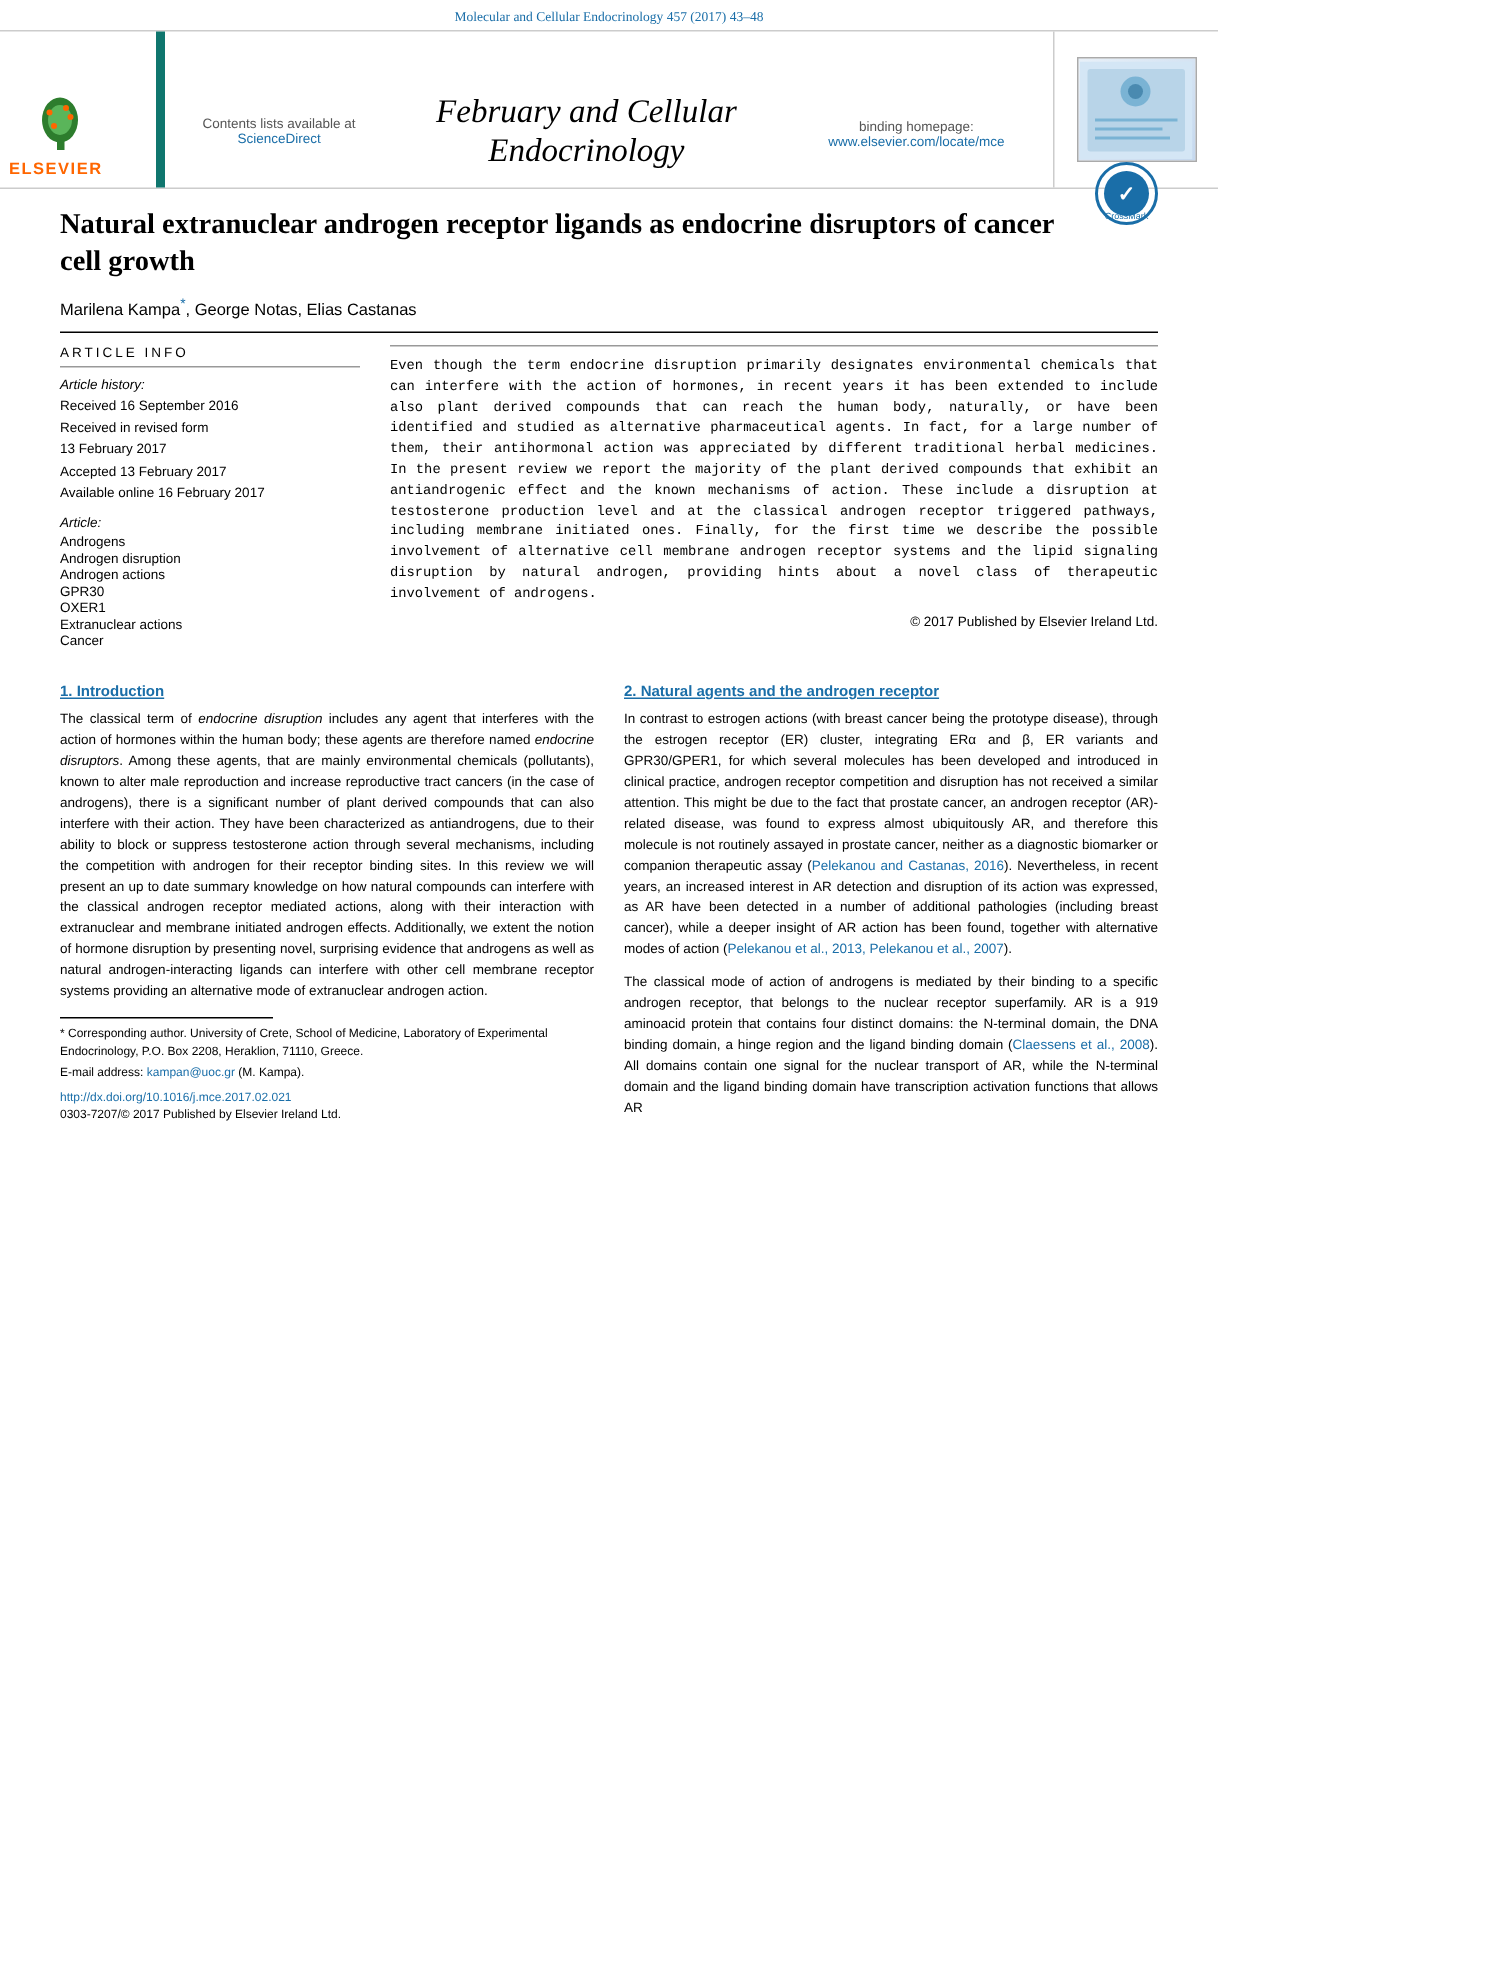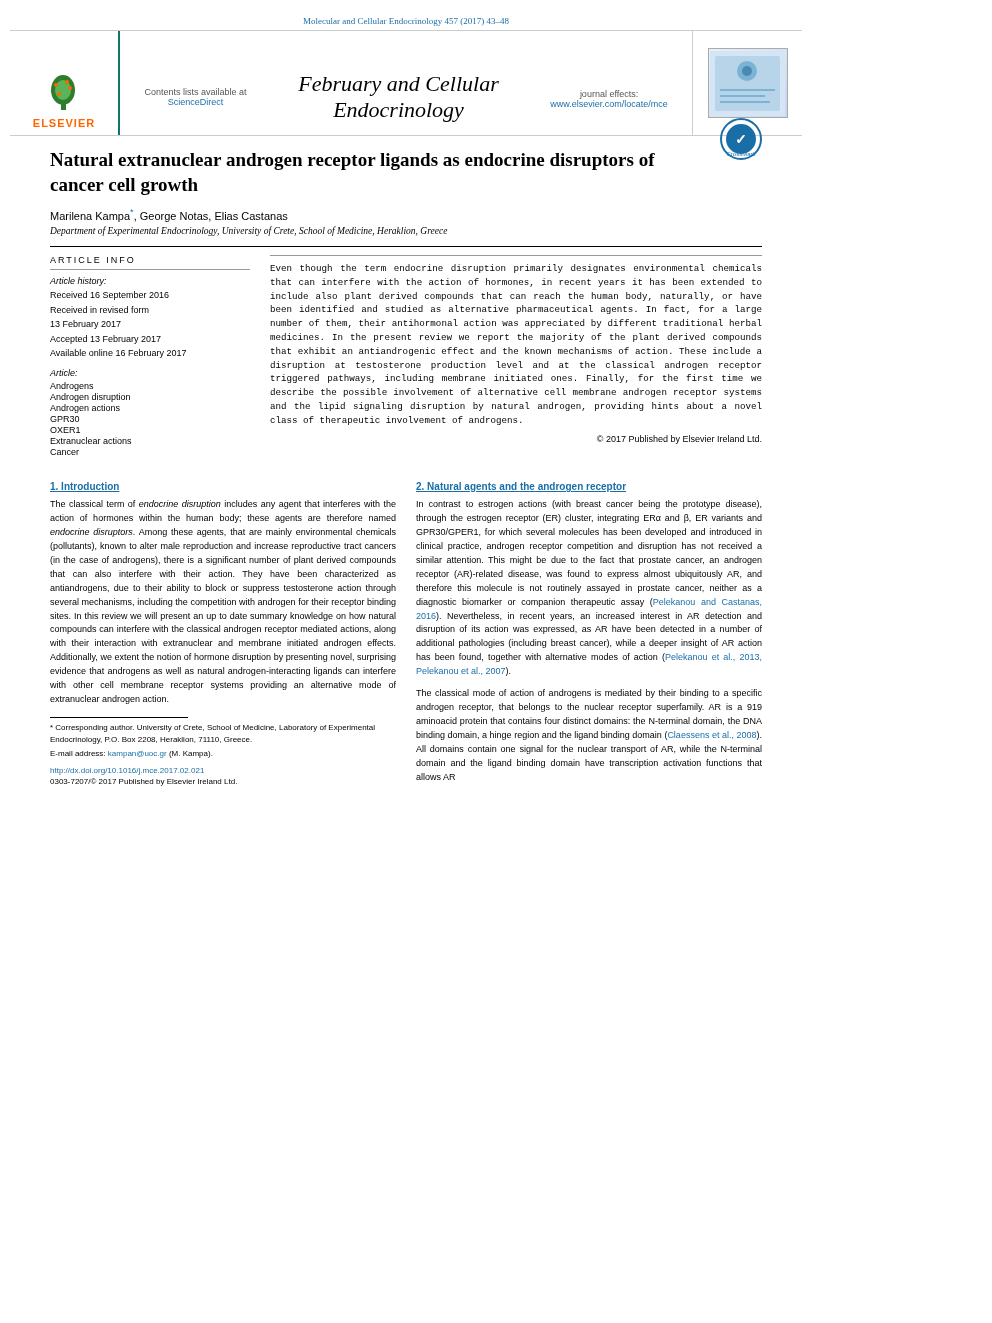--- a/index.html
+++ b/index.html
@@ -9,21 +9,21 @@
       font-size: 10px;
       color: #000;
       width: 992px;
       min-height: 1323px;
     }
 
     .page-wrapper {
       width: 812px;
       min-height: 1323px;
       background: #fff;
-      padding: 10px;
+      padding: 0;
     }
 
     
     .journal-ref-bar {
       text-align: center;
       font-size: 9px;
       color: #1a6ea8;
       padding: 6px 0 4px 0;
       border-bottom: none;
     }
@@ -33,24 +33,23 @@
       display: flex;
       align-items: stretch;
       border-top: 1px solid #ccc;
       border-bottom: 1px solid #ccc;
       margin: 0 0 0 0;
     }
 
     .header-left {
       width: 110px;
       min-height: 90px;
-      border-right: 2px solid #0f766e;
+      border-right: 6px solid #0f766e;
       display: flex;
       flex-direction: column;
-      align-items: center;
       justify-content: flex-end;
       padding: 6px 6px 6px 6px;
     }
 
     .elsevier-text {
       color: #ff6600;
       font-size: 11px;
       font-weight: bold;
       font-family: Arial, sans-serif;
       letter-spacing: 1px;
@@ -369,21 +368,21 @@
       <div class="elsevier-text">ELSEVIER</div>
     </div>
 
     <div class="header-center">
       <div class="sciencedirect-line">
         <span>Contents lists available at</span>
         <span class="sciencedirect-link">ScienceDirect</span>
       </div>
       <div class="journal-title" style="font-style: italic;">February and Cellular Endocrinology</div>
       <div class="homepage-line">
-        <span>journal effects:</span>
+        <span>binding homepage:</span>
         <span class="homepage-link">www.elsevier.com/locate/mce</span>
       </div>
     </div>
 
     <div class="header-right">
       <div class="journal-thumb">
         <svg width="75" height="65" viewBox="0 0 75 65">
           <rect width="75" height="65" fill="#d4e6f5"></rect>
           <rect x="5" y="5" width="65" height="55" fill="#b8d4e8" rx="2"></rect>
           <circle cx="37" cy="20" r="10" fill="#7ab3d4"></circle>
@@ -406,21 +405,20 @@
         <text x="21" y="38" text-anchor="middle" fill="#1a6ea8" font-size="6" font-family="Arial">CrossMark</text>
       </svg>
     </div>
 
     <div class="article-title">Natural extranuclear androgen receptor ligands as endocrine disruptors of cancer cell growth</div>
 
     <div class="authors-line">
       <span>Marilena Kampa<sup>*</sup>, George Notas, Elias Castanas</span>
     </div>
 
-    <div class="affiliation-line">Department of Experimental Endocrinology, University of Crete, School of Medicine, Heraklion, Greece</div>
 
     <hr class="divider-line">
 
     <div class="two-col">
 
       <div class="col-left">
         <div class="article-info-title">ARTICLE INFO</div>
         <hr class="info-divider">
 
         <div class="info-block">

